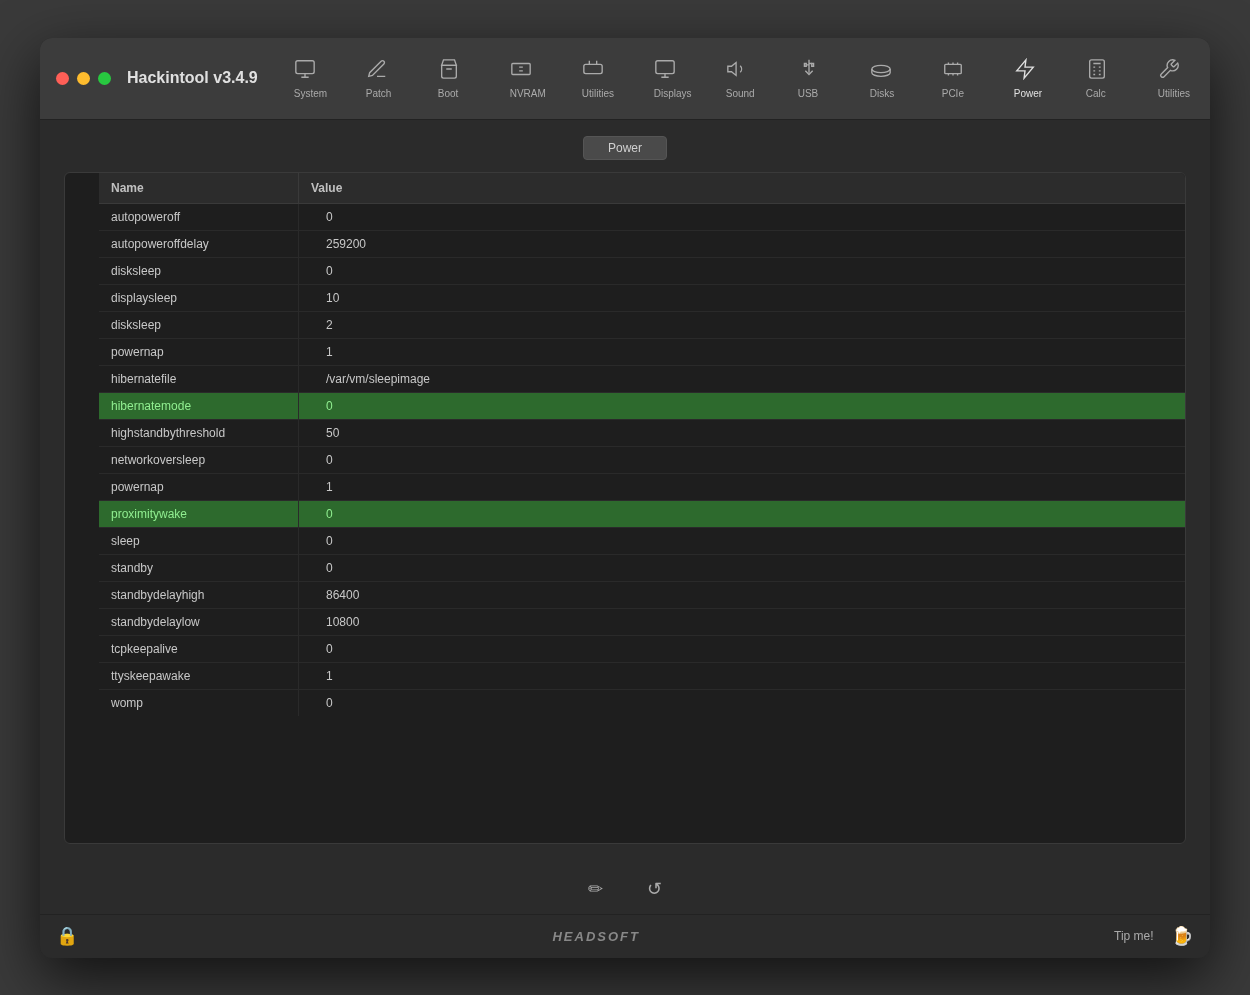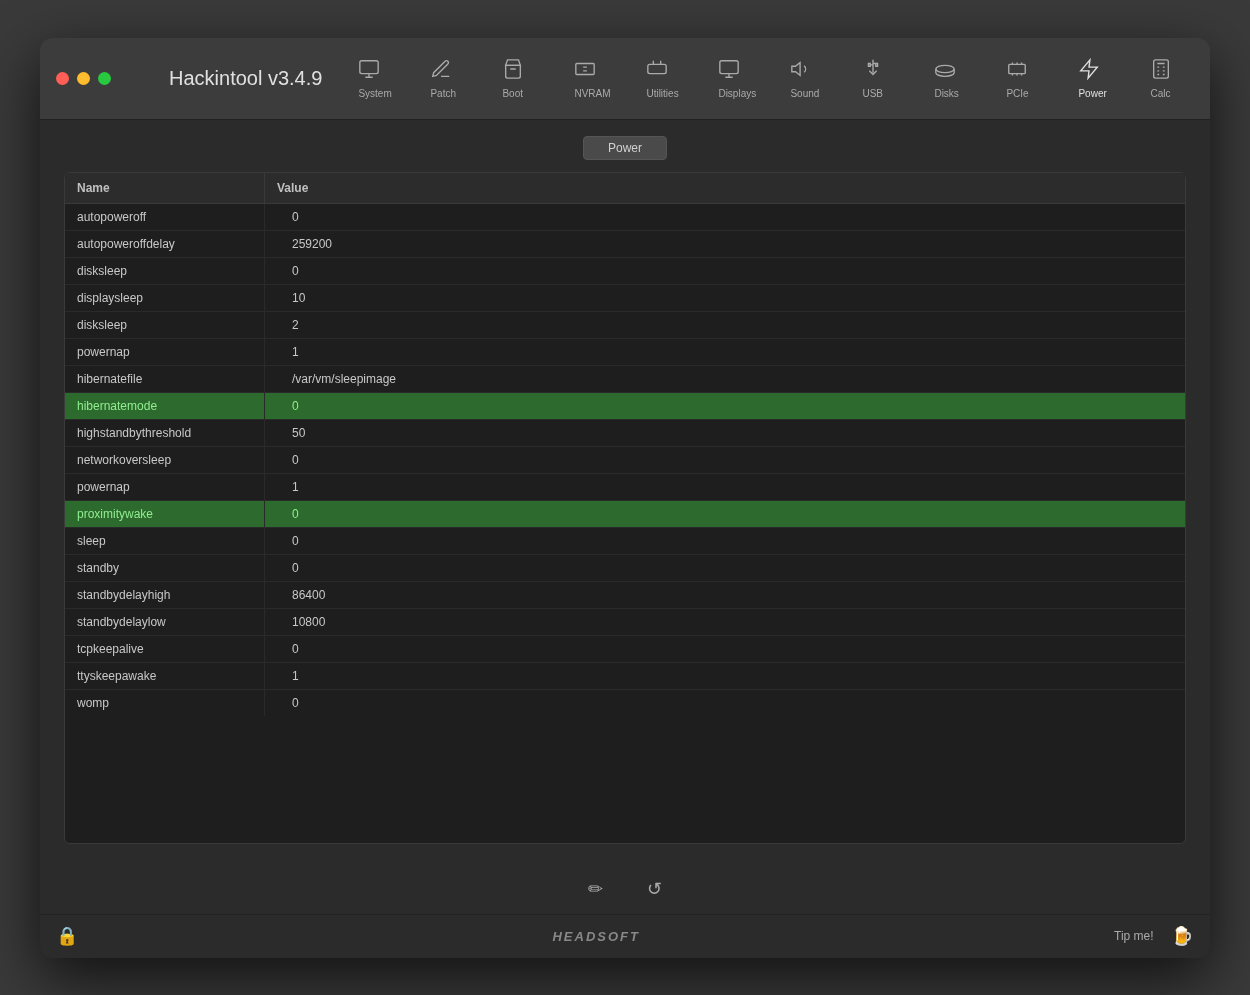--- a/index.html
+++ b/index.html
@@ -42,25 +42,24 @@
       width: 13px;
       height: 13px;
       border-radius: 50%;
       cursor: pointer;
     }
     .tl-red { background: #ff5f57; }
     .tl-yellow { background: #febc2e; }
     .tl-green { background: #28c840; }
     .app-title {
       color: #e0e0e0;
-      font-size: 20px;
-      font-weight: 400;
+      font-size: 16px;
+      font-weight: 700;
       margin-right: 32px;
       white-space: nowrap;
-      margin-left: 42px;
     }
     .nav-icons {
       display: flex;
       gap: 0;
       flex: 1;
       justify-content: center;
     }
     .nav-item {
       display: flex;
       flex-direction: column;
@@ -107,20 +106,21 @@
       padding: 4px 24px;
       border-radius: 4px;
       border: 1px solid #555;
     }
     .table-container {
       background: #1e1e1e;
       border-radius: 6px;
       overflow: hidden;
       flex: 1;
       border: 1px solid #3a3a3a;
+      padding-left: 34px;
     }
     .table-header {
       display: grid;
       grid-template-columns: 200px 1fr;
       background: #2c2c2c;
       border-bottom: 1px solid #3a3a3a;
     }
     .table-header-cell {
       padding: 8px 12px;
       font-size: 12px;

